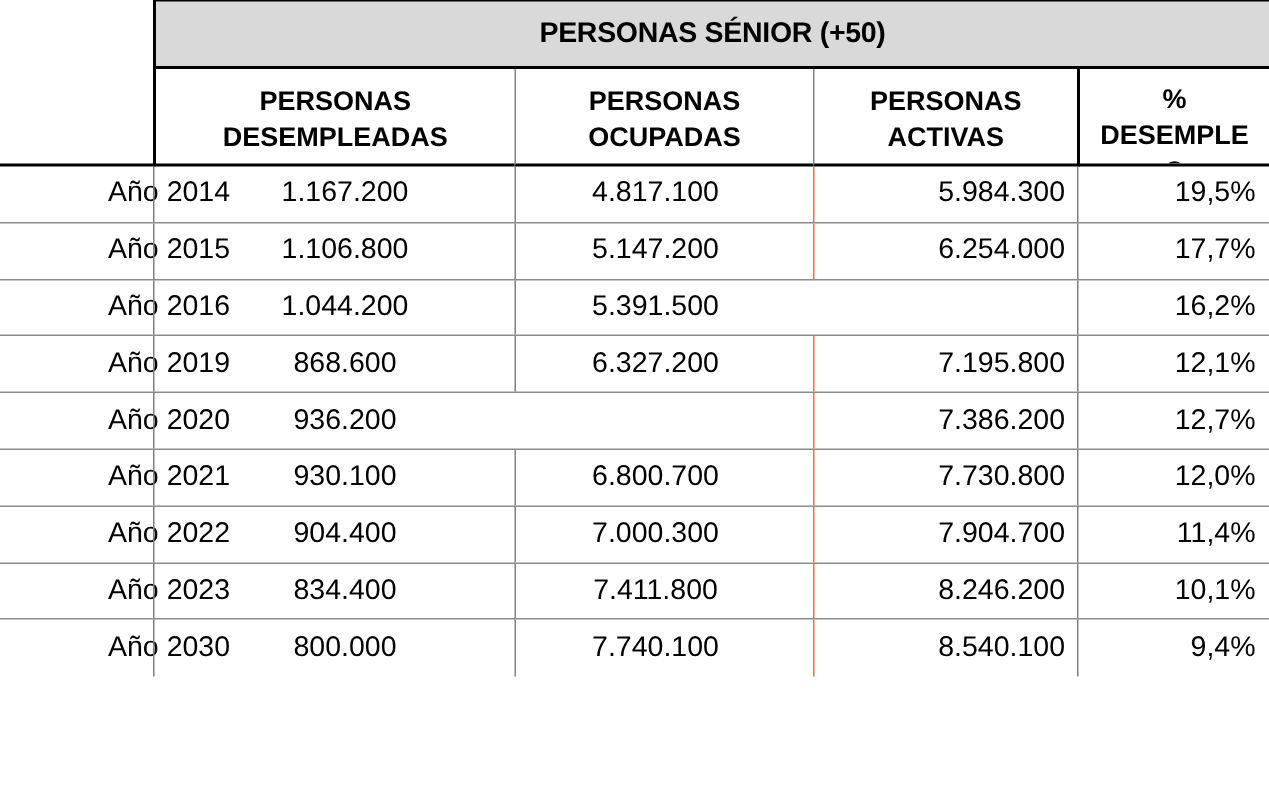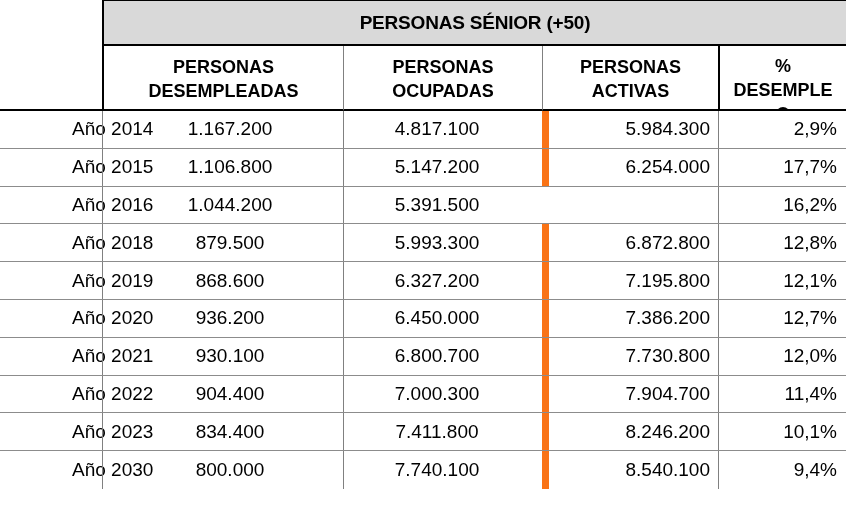--- a/index.html
+++ b/index.html
@@ -92,21 +92,21 @@
       height: 100%;
       display: flex;
       align-items: center;
       box-sizing: border-box;
       white-space: nowrap;
       padding-left: 12px;
     }
     .c0 { left: 12px; width: 102px; padding-left: 12px; margin-left: 48px; }
     .c1 { left: 102px; width: 241px; justify-content: center; border-left: 1px solid #808080; padding-left: 14px; }
     .c2 { left: 343px; width: 199px; justify-content: center; border-left: 1px solid #808080; padding-right: 24px; }
-    .c3 { left: 542px; width: 176px; justify-content: flex-end; border-left: 7px solid #f97316; padding-right: 8px; }
+    .c3 { left: 542px; width: 176px; justify-content: flex-end; border-left: 1px solid #f97316; padding-right: 8px; }
     .c4 { left: 718px; width: 128px; justify-content: flex-end; border-left: 1px solid #808080; padding-right: 9px; }
   </style>
 </head>
 <body>
 
 <div class="sheet">
   <div class="title-cell">PERSONAS SÉNIOR (+50)</div>
 
   <div class="hdr h1">
     <span>PERSONAS</span>
@@ -127,53 +127,45 @@
   </div>
 
   <div class="label-top-line"></div>
 
   <div class="rows">
     <div class="row">
       <div class="cell c0">Año 2014</div>
       <div class="cell c1">1.167.200</div>
       <div class="cell c2">4.817.100</div>
       <div class="cell c3">5.984.300</div>
-      <div class="cell c4">2,9%</div>
+      <div class="cell c4">19,5%</div>
     </div>
     <div class="row">
       <div class="cell c0">Año 2015</div>
       <div class="cell c1">1.106.800</div>
       <div class="cell c2">5.147.200</div>
       <div class="cell c3">6.254.000</div>
       <div class="cell c4">17,7%</div>
     </div>
     <div class="row">
       <div class="cell c0">Año 2016</div>
       <div class="cell c1">1.044.200</div>
       <div class="cell c2">5.391.500</div>
       <div class="cell c4">16,2%</div>
     </div>
     <div class="row">
-      <div class="cell c0">Año 2018</div>
-      <div class="cell c1">879.500</div>
-      <div class="cell c2">5.993.300</div>
-      <div class="cell c3">6.872.800</div>
-      <div class="cell c4">12,8%</div>
-    </div>
-    <div class="row">
       <div class="cell c0">Año 2019</div>
       <div class="cell c1">868.600</div>
       <div class="cell c2">6.327.200</div>
       <div class="cell c3">7.195.800</div>
       <div class="cell c4">12,1%</div>
     </div>
     <div class="row">
       <div class="cell c0">Año 2020</div>
       <div class="cell c1">936.200</div>
-      <div class="cell c2">6.450.000</div>
       <div class="cell c3">7.386.200</div>
       <div class="cell c4">12,7%</div>
     </div>
     <div class="row">
       <div class="cell c0">Año 2021</div>
       <div class="cell c1">930.100</div>
       <div class="cell c2">6.800.700</div>
       <div class="cell c3">7.730.800</div>
       <div class="cell c4">12,0%</div>
     </div>

